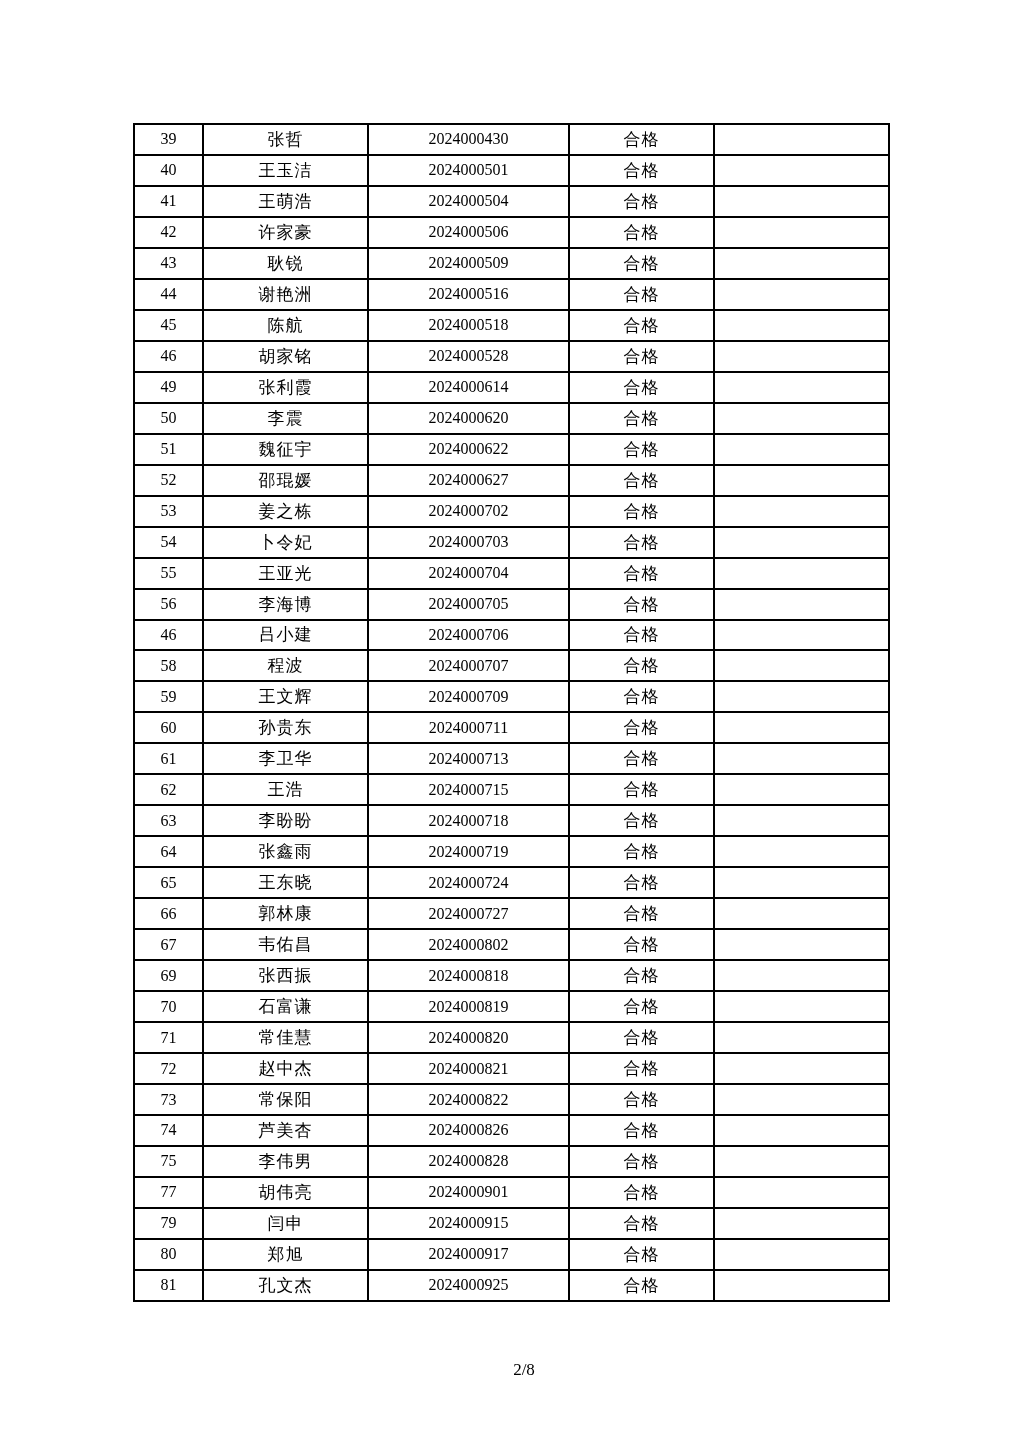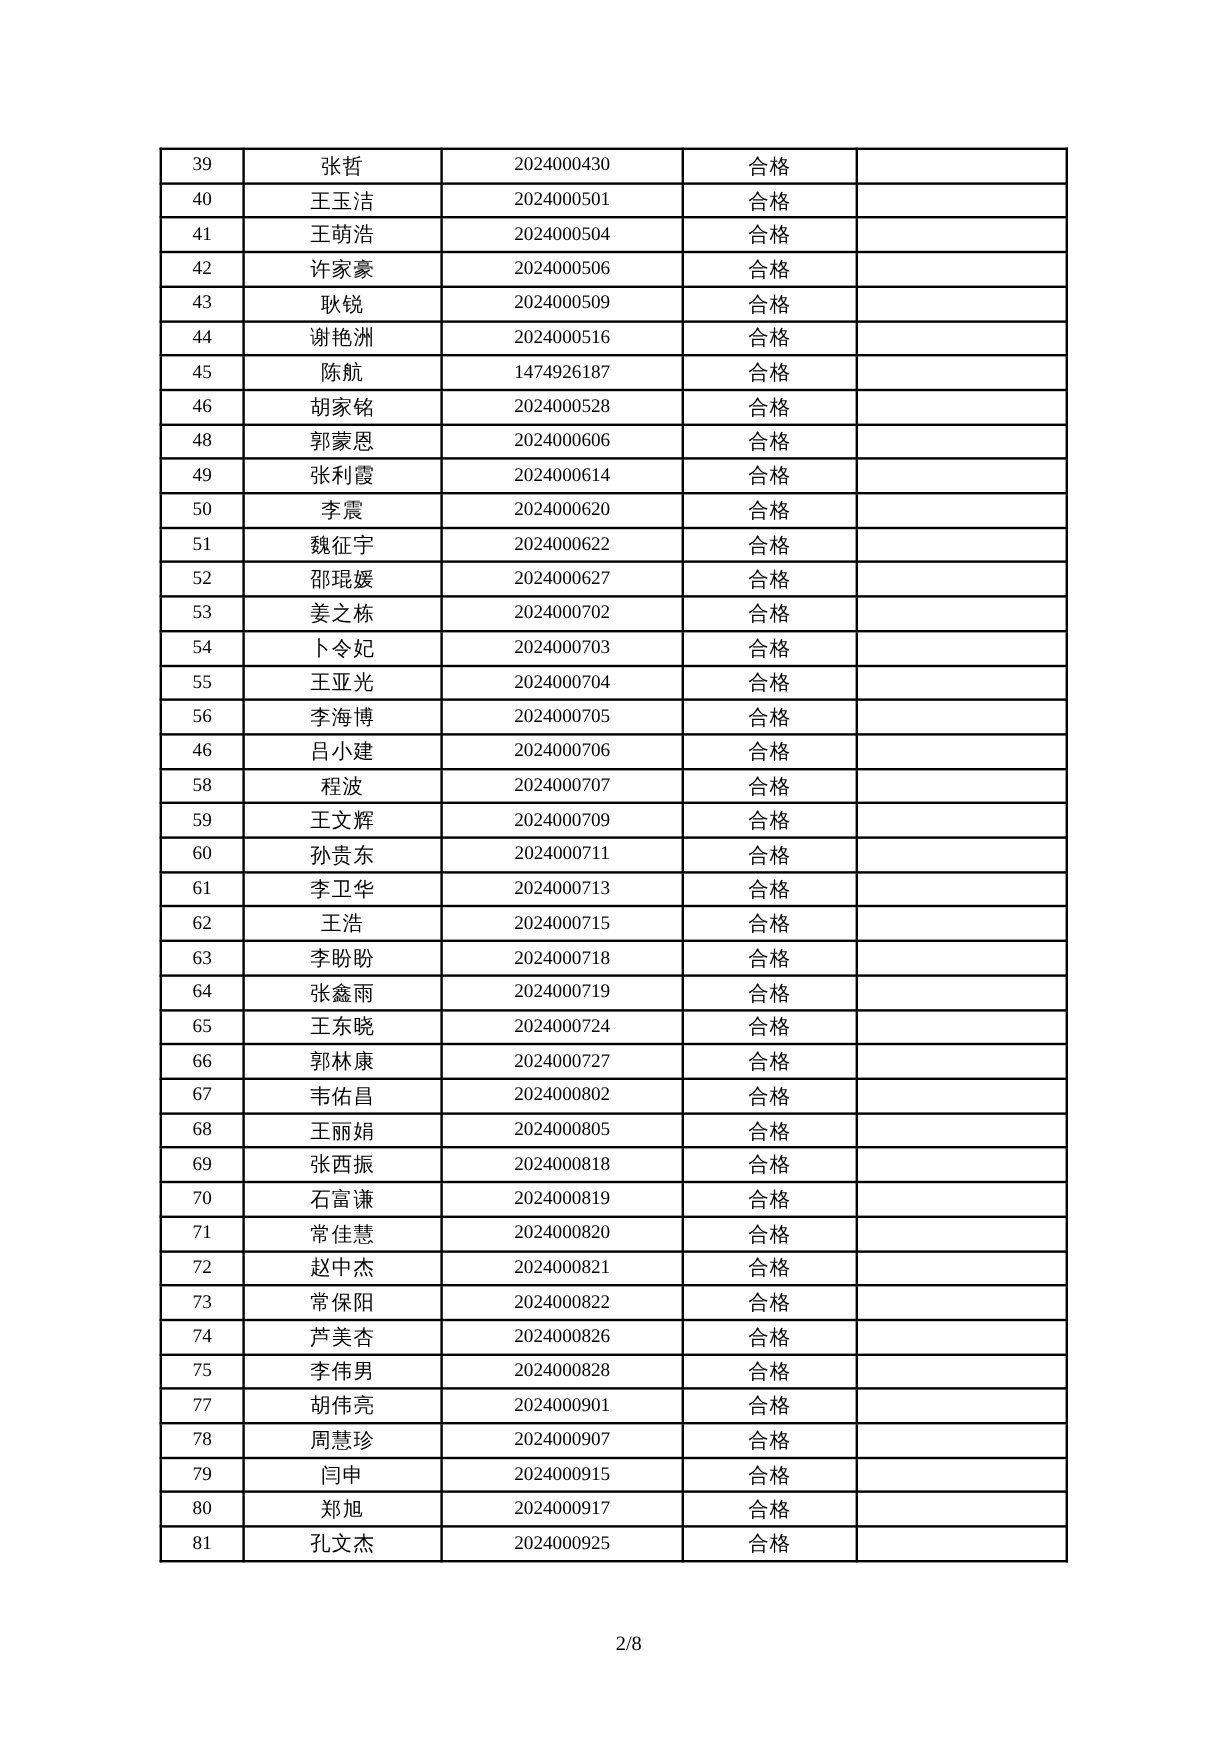--- a/index.html
+++ b/index.html
@@ -105,39 +105,32 @@
         <tr>
           <td class="c-no">44</td>
           <td class="c-name">谢艳洲</td>
           <td class="c-id">2024000516</td>
           <td class="c-result">合格</td>
           <td class="c-remark"></td>
         </tr>
         <tr>
           <td class="c-no">45</td>
           <td class="c-name">陈航</td>
-          <td class="c-id">1474926187</td>
+          <td class="c-id">2024000518</td>
           <td class="c-result">合格</td>
           <td class="c-remark"></td>
         </tr>
         <tr>
           <td class="c-no">46</td>
           <td class="c-name">胡家铭</td>
           <td class="c-id">2024000528</td>
           <td class="c-result">合格</td>
           <td class="c-remark"></td>
         </tr>
         <tr>
-          <td class="c-no">48</td>
-          <td class="c-name">郭蒙恩</td>
-          <td class="c-id">2024000606</td>
-          <td class="c-result">合格</td>
-          <td class="c-remark"></td>
-        </tr>
-        <tr>
           <td class="c-no">49</td>
           <td class="c-name">张利霞</td>
           <td class="c-id">2024000614</td>
           <td class="c-result">合格</td>
           <td class="c-remark"></td>
         </tr>
         <tr>
           <td class="c-no">50</td>
           <td class="c-name">李震</td>
           <td class="c-id">2024000620</td>
@@ -257,27 +250,20 @@
           <td class="c-remark"></td>
         </tr>
         <tr>
           <td class="c-no">67</td>
           <td class="c-name">韦佑昌</td>
           <td class="c-id">2024000802</td>
           <td class="c-result">合格</td>
           <td class="c-remark"></td>
         </tr>
         <tr>
-          <td class="c-no">68</td>
-          <td class="c-name">王丽娟</td>
-          <td class="c-id">2024000805</td>
-          <td class="c-result">合格</td>
-          <td class="c-remark"></td>
-        </tr>
-        <tr>
           <td class="c-no">69</td>
           <td class="c-name">张西振</td>
           <td class="c-id">2024000818</td>
           <td class="c-result">合格</td>
           <td class="c-remark"></td>
         </tr>
         <tr>
           <td class="c-no">70</td>
           <td class="c-name">石富谦</td>
           <td class="c-id">2024000819</td>
@@ -320,27 +306,20 @@
           <td class="c-remark"></td>
         </tr>
         <tr>
           <td class="c-no">77</td>
           <td class="c-name">胡伟亮</td>
           <td class="c-id">2024000901</td>
           <td class="c-result">合格</td>
           <td class="c-remark"></td>
         </tr>
         <tr>
-          <td class="c-no">78</td>
-          <td class="c-name">周慧珍</td>
-          <td class="c-id">2024000907</td>
-          <td class="c-result">合格</td>
-          <td class="c-remark"></td>
-        </tr>
-        <tr>
           <td class="c-no">79</td>
           <td class="c-name">闫申</td>
           <td class="c-id">2024000915</td>
           <td class="c-result">合格</td>
           <td class="c-remark"></td>
         </tr>
         <tr>
           <td class="c-no">80</td>
           <td class="c-name">郑旭</td>
           <td class="c-id">2024000917</td>

